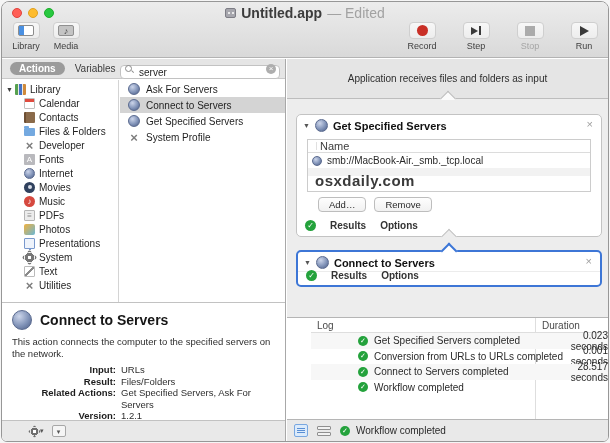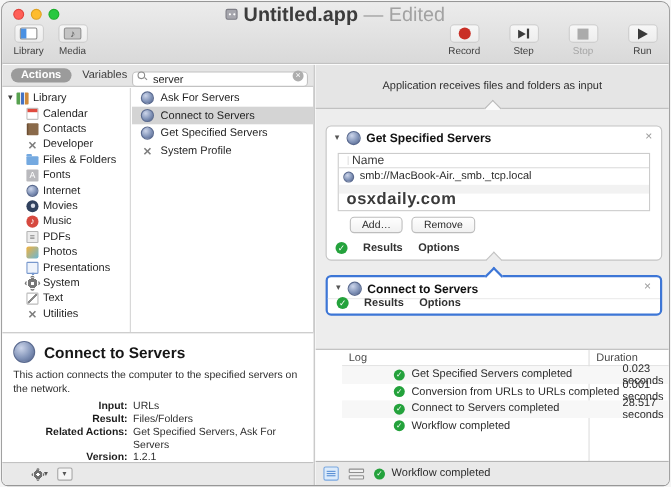--- a/index.html
+++ b/index.html
@@ -13,21 +13,21 @@
   
   .chrome { position:absolute; left:0; top:0; width:100%; height:56px;
     background:linear-gradient(#ececec,#d9d9d9); border-bottom:1px solid #b3b3b3; }
   .lights { position:absolute; left:10px; top:6px; display:flex; gap:6px; }
   .light { width:10px; height:10px; border-radius:50%; }
   .light.red { background:#ff5f57; border:1px solid #e0443e; }
   .light.yellow { background:#febc2e; border:1px solid #dea123; }
   .light.green { background:#28c840; border:1px solid #1dad2b; }
   .titlewrap { position:absolute; left:0; right:0; top:3px; height:16px;
     display:flex; align-items:center; justify-content:center; gap:5px;
-    font-size:18px; }
+    font-size:14px; }
   .doc-icon { width:11px; height:10px; background:#a6a6ad; border:1px solid #7d7d85;
     border-radius:2px; position:relative; }
   .doc-icon::before { content:""; position:absolute; left:2px; top:3px; width:2px; height:2px;
     background:#fff; border-radius:50%; box-shadow:4px 0 0 #fff; }
   .title-main { font-weight:bold; color:#3c3c3c; }
   .title-edited { color:#a2a2a2; }
   .tb-left { position:absolute; left:7px; top:20px; display:flex; gap:6px; }
   .tb-right { position:absolute; right:7px; top:20px; display:flex; gap:20px; }
   .tb-item { display:flex; flex-direction:column; align-items:center; width:34px; }
   .tb-btn { width:27px; height:17px; border-radius:4px;
@@ -192,21 +192,21 @@
 
   
   .log { position:absolute; left:0; top:258px; width:100%; height:103px; background:#fff;
     border-top:1px solid #b5b5b5;padding-left:24px; }
   .log-divider { position:absolute; left:248px; top:0; bottom:0; width:1px; background:#dedede; }
   .log-head { height:15px; border-bottom:1px solid #dedede; font-size:10px; color:#4a4a4a;
     display:flex; align-items:center; }
   .log-head .h-log { padding-left:6px; }
   .log-head .h-dur { position:absolute; left:255px; }
   .log-row { height:15.5px; display:flex; align-items:center; font-size:10px; color:#2a2a2a;
-    position:relative; }
+    position:relative;text-align:right; }
   .log-row:nth-child(odd) { background:#f7f7f7; }
   .log-row .gcheck { width:10px; height:10px; margin-left:47px; margin-right:6px; font-size:7px; }
   .log-row .dur { position:absolute; left:255px; }
 
   .right-footer { position:absolute; left:0; bottom:0; width:100%; height:22px;
     background:#e9e9e9; border-top:1px solid #b5b5b5; display:flex; align-items:center;
     padding-left:7px; gap:9px; }
   .view-list { width:14px; height:13px; border:1px solid #79a7e0; background:#dcebfb;
     border-radius:2px; display:flex; flex-direction:column; justify-content:center; gap:1px;
     padding:0 2px; }
@@ -299,27 +299,27 @@
     <span class="cat-ico i-calendar"></span>
     <span class="cat-label">Calendar</span>
   </div>
         <div class="cat-row child">
 
     <span class="cat-ico i-contacts"></span>
     <span class="cat-label">Contacts</span>
   </div>
         <div class="cat-row child">
 
+    <span class="cat-ico i-folder"></span>
+    <span class="cat-label">Files &amp; Folders</span>
+  </div>
+        <div class="cat-row child">
+
     <span class="cat-ico i-developer"></span>
     <span class="cat-label">Developer</span>
-  </div>
-        <div class="cat-row child">
-
-    <span class="cat-ico i-folder"></span>
-    <span class="cat-label">Files &amp; Folders</span>
   </div>
         <div class="cat-row child">
 
     <span class="cat-ico i-fonts"></span>
     <span class="cat-label">Fonts</span>
   </div>
         <div class="cat-row child">
 
     <span class="cat-ico i-globe"></span>
     <span class="cat-label">Internet</span>

